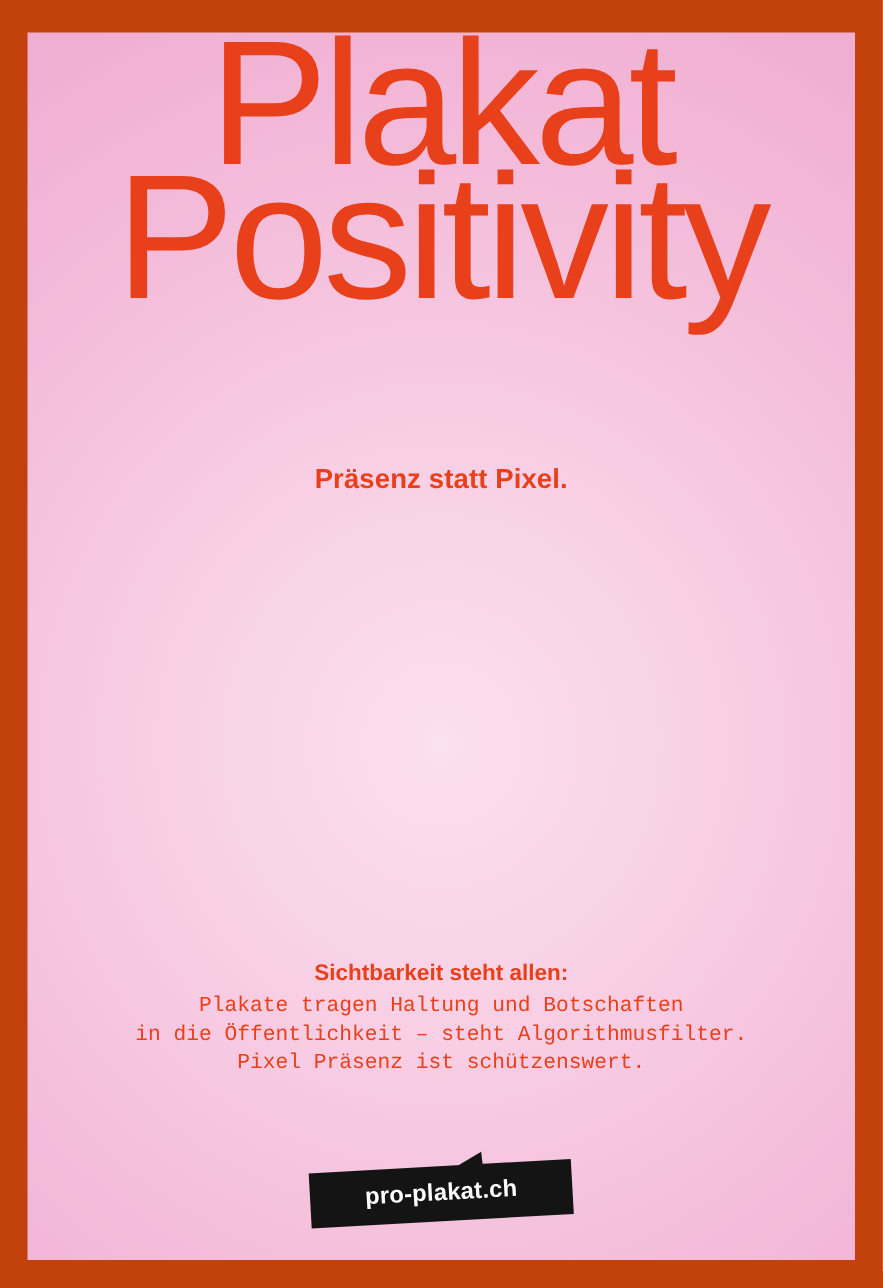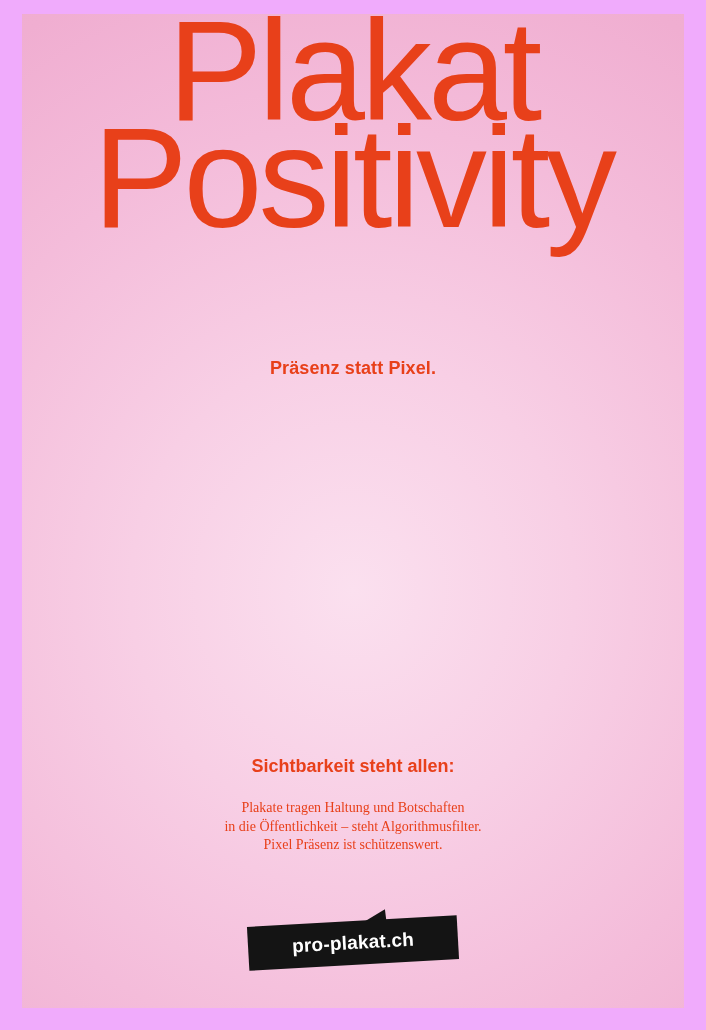--- a/index.html
+++ b/index.html
@@ -11,23 +11,23 @@
     height: 1030px;
     background: #f2afd2;
     font-family: "Liberation Sans", sans-serif;
     overflow: hidden;
   }
 
   .poster {
     position: relative;
     width: 706px;
     height: 1030px;
-    background: #f0abfc;
+    background: #c2410c;
     box-sizing: border-box;
-    padding: 14px 22px 22px 22px;
+    padding: 26px 22px 22px 22px;
   }
 
   .poster-inner {
     position: relative;
     width: 100%;
     height: 100%;
     background: radial-gradient(ellipse 120% 85% at 50% 58%, #fbe0ef 0%, #f8cfe5 28%, #f4bcda 55%, #f0aed1 78%, #eea8ce 100%);
     overflow: hidden;
   }
 
@@ -53,42 +53,42 @@
     margin-top: -24px;
   }
 
   .subline {
     position: absolute;
     top: 344px;
     left: 0;
     width: 100%;
     text-align: center;
     color: #e8401a;
-    font-size: 18px;
+    font-size: 22px;
     font-weight: bold;
     letter-spacing: 0.1px;
   }
 
   .body-block {
     position: absolute;
     top: 742px;
     left: 0;
     width: 100%;
     text-align: center;
     color: #e8401a;
   }
   .body-title {
     font-size: 18px;
     font-weight: bold;
     font-family: "Liberation Sans", sans-serif;
-    margin-bottom: 22px;
+    margin-bottom: 6px;
   }
   .body-text {
-    font-family: Liberation Serif, serif;
-    font-size: 14px;
+    font-family: Liberation Mono, monospace;
+    font-size: 17px;
     line-height: 1.33;
   }
   .body-text span {
     display: block;
   }
 
   .sticker-wrap {
     position: absolute;
     top: 893px;
     left: 50%;

